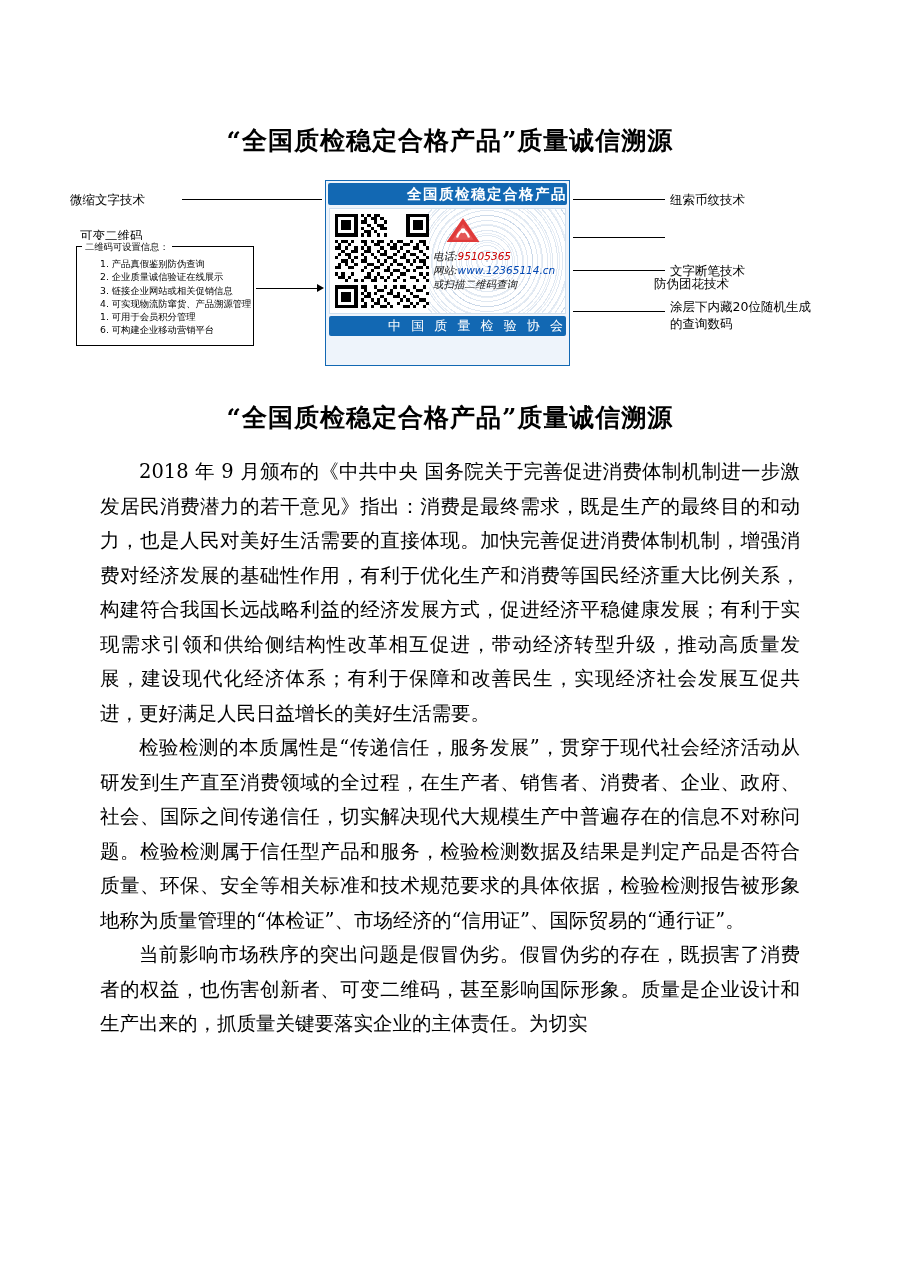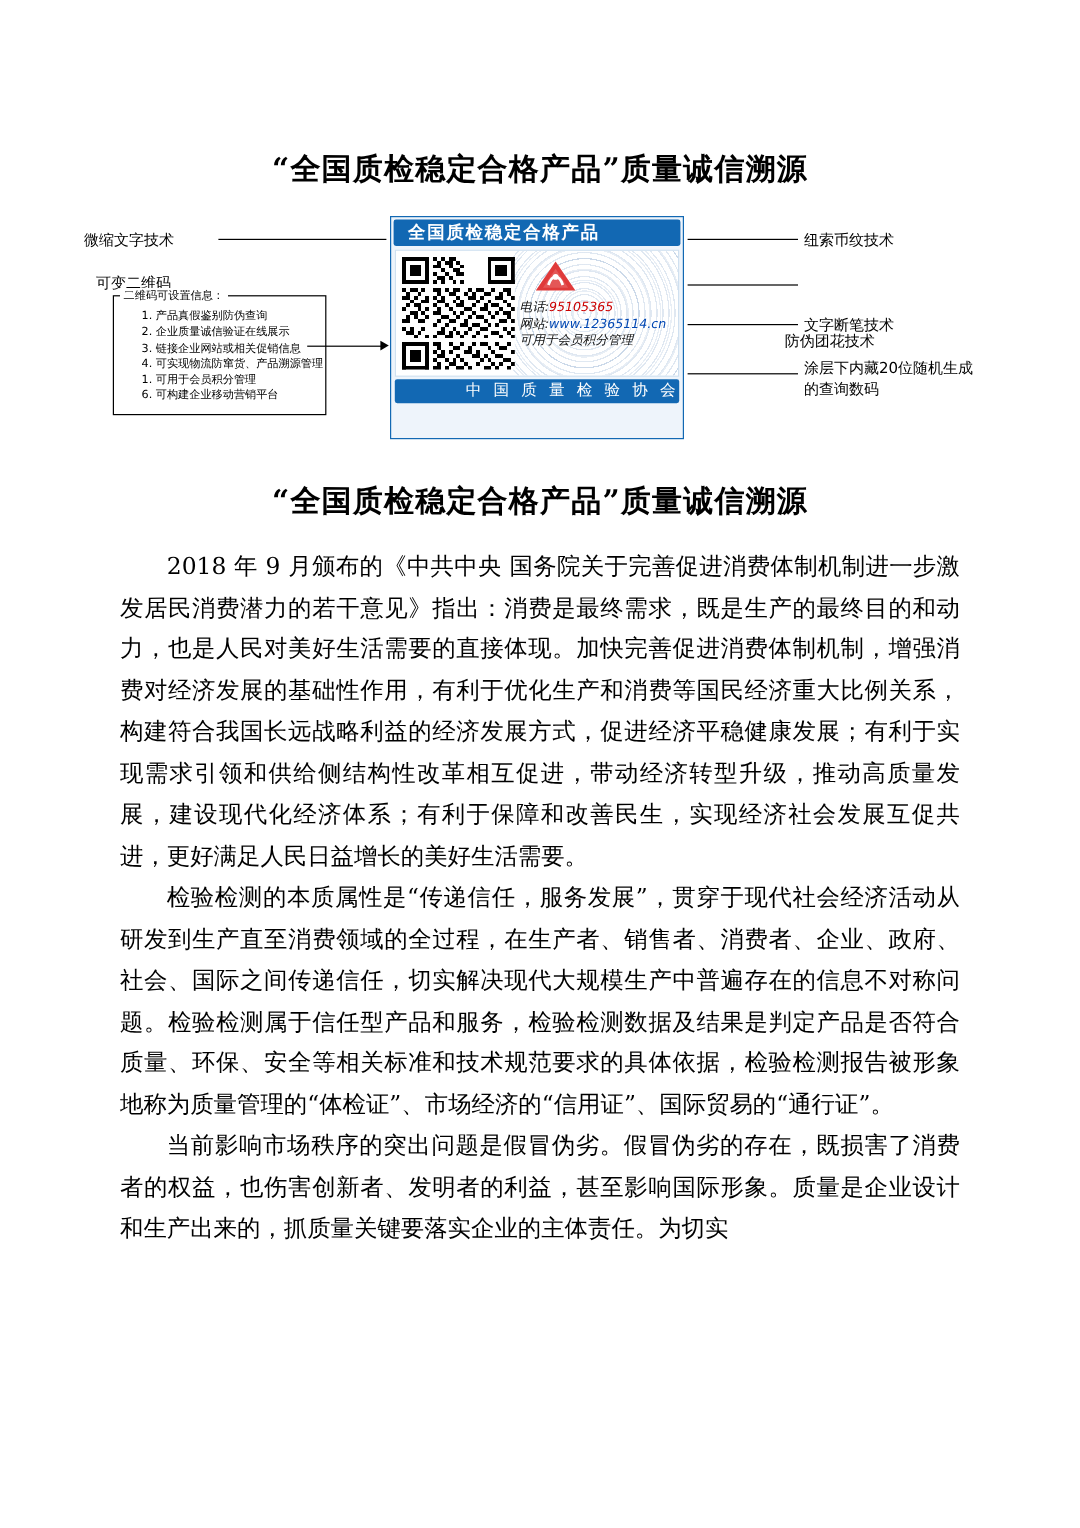--- a/index.html
+++ b/index.html
@@ -46,21 +46,21 @@
     position:absolute;
     font-size:12.5px;
     font-family:"DejaVu Sans","Liberation Sans",sans-serif;
     white-space:nowrap;
     color:#000;
   }
   .lbl-micro{left:0px;top:14px;}
   .lbl-qr{left:10px;top:50px;}
   .qr-box{
     position:absolute;
-    left:24px;top:68px;
+    left:6px;top:68px;
     width:178px;height:100px;
     border:1px solid #000;
     box-sizing:border-box;
     padding:4px 5px;
     font-size:9.3px;
     line-height:13.3px;
     font-family:"DejaVu Sans","Liberation Sans",sans-serif;
   }
   .qr-box .qh{
     position:absolute;
@@ -99,21 +99,21 @@
   }
   .card-top{
     height:22px;
     background:#1268b3;
     margin:2px;
     border-radius:2px;
     color:#fff;
     font-size:14.5px;
     font-weight:bold;
     letter-spacing:1.5px;
-    text-align:left;
+    text-align:right;
     line-height:22px;
     font-family:"DejaVu Sans","Liberation Sans",sans-serif;
     padding-left:12px;
   }
   .card-mid{
     position:relative;
     height:106px;
     margin:3px 3px 0 3px;
     background:#fff;
     border:1px solid #cfe0f0;
@@ -440,30 +440,30 @@
           <circle cx="30" cy="21" r="3.2" fill="#fff"></circle>
         </svg>
 
         <div class="contact">
           <div>
             <span class="dark">电话:</span><span class="red">95105365</span>
           </div>
           <div>
             <span class="dark">网站:</span><span class="blue">www.12365114.cn</span>
           </div>
-          <div class="dark">可用于会员积分管理</div>
+          <div class="dark">或扫描二维码查询</div>
         </div>
       </div>
       <div class="card-bottom">中 国 质 量 检 验 协 会</div>
     </div>
   </div>
 
   <div class="title-block2">
     <div class="title-line">“全国质检稳定合格产品”质量诚信溯源</div>
   </div>
 
   <div class="body-text">
     <p>2018 年 9 月颁布的《中共中央 国务院关于完善促进消费体制机制进一步激发居民消费潜力的若干意见》指出：消费是最终需求，既是生产的最终目的和动力，也是人民对美好生活需要的直接体现。加快完善促进消费体制机制，增强消费对经济发展的基础性作用，有利于优化生产和消费等国民经济重大比例关系，构建符合我国长远战略利益的经济发展方式，促进经济平稳健康发展；有利于实现需求引领和供给侧结构性改革相互促进，带动经济转型升级，推动高质量发展，建设现代化经济体系；有利于保障和改善民生，实现经济社会发展互促共进，更好满足人民日益增长的美好生活需要。</p>
     <p>检验检测的本质属性是“传递信任，服务发展”，贯穿于现代社会经济活动从研发到生产直至消费领域的全过程，在生产者、销售者、消费者、企业、政府、社会、国际之间传递信任，切实解决现代大规模生产中普遍存在的信息不对称问题。检验检测属于信任型产品和服务，检验检测数据及结果是判定产品是否符合质量、环保、安全等相关标准和技术规范要求的具体依据，检验检测报告被形象地称为质量管理的“体检证”、市场经济的“信用证”、国际贸易的“通行证”。</p>
-    <p>当前影响市场秩序的突出问题是假冒伪劣。假冒伪劣的存在，既损害了消费者的权益，也伤害创新者、发明者的利益，甚至影响国际形象。质量是企业设计和生产出来的，抓质量关键要落实企业的主体责任。为切实</p>
+    <p>当前影响市场秩序的突出问题是假冒伪劣。假冒伪劣的存在，既损害了消费者的权益，也伤害创新者、可变二维码，甚至影响国际形象。质量是企业设计和生产出来的，抓质量关键要落实企业的主体责任。为切实</p>
   </div>
 
 </div>
 
 </body></html>

